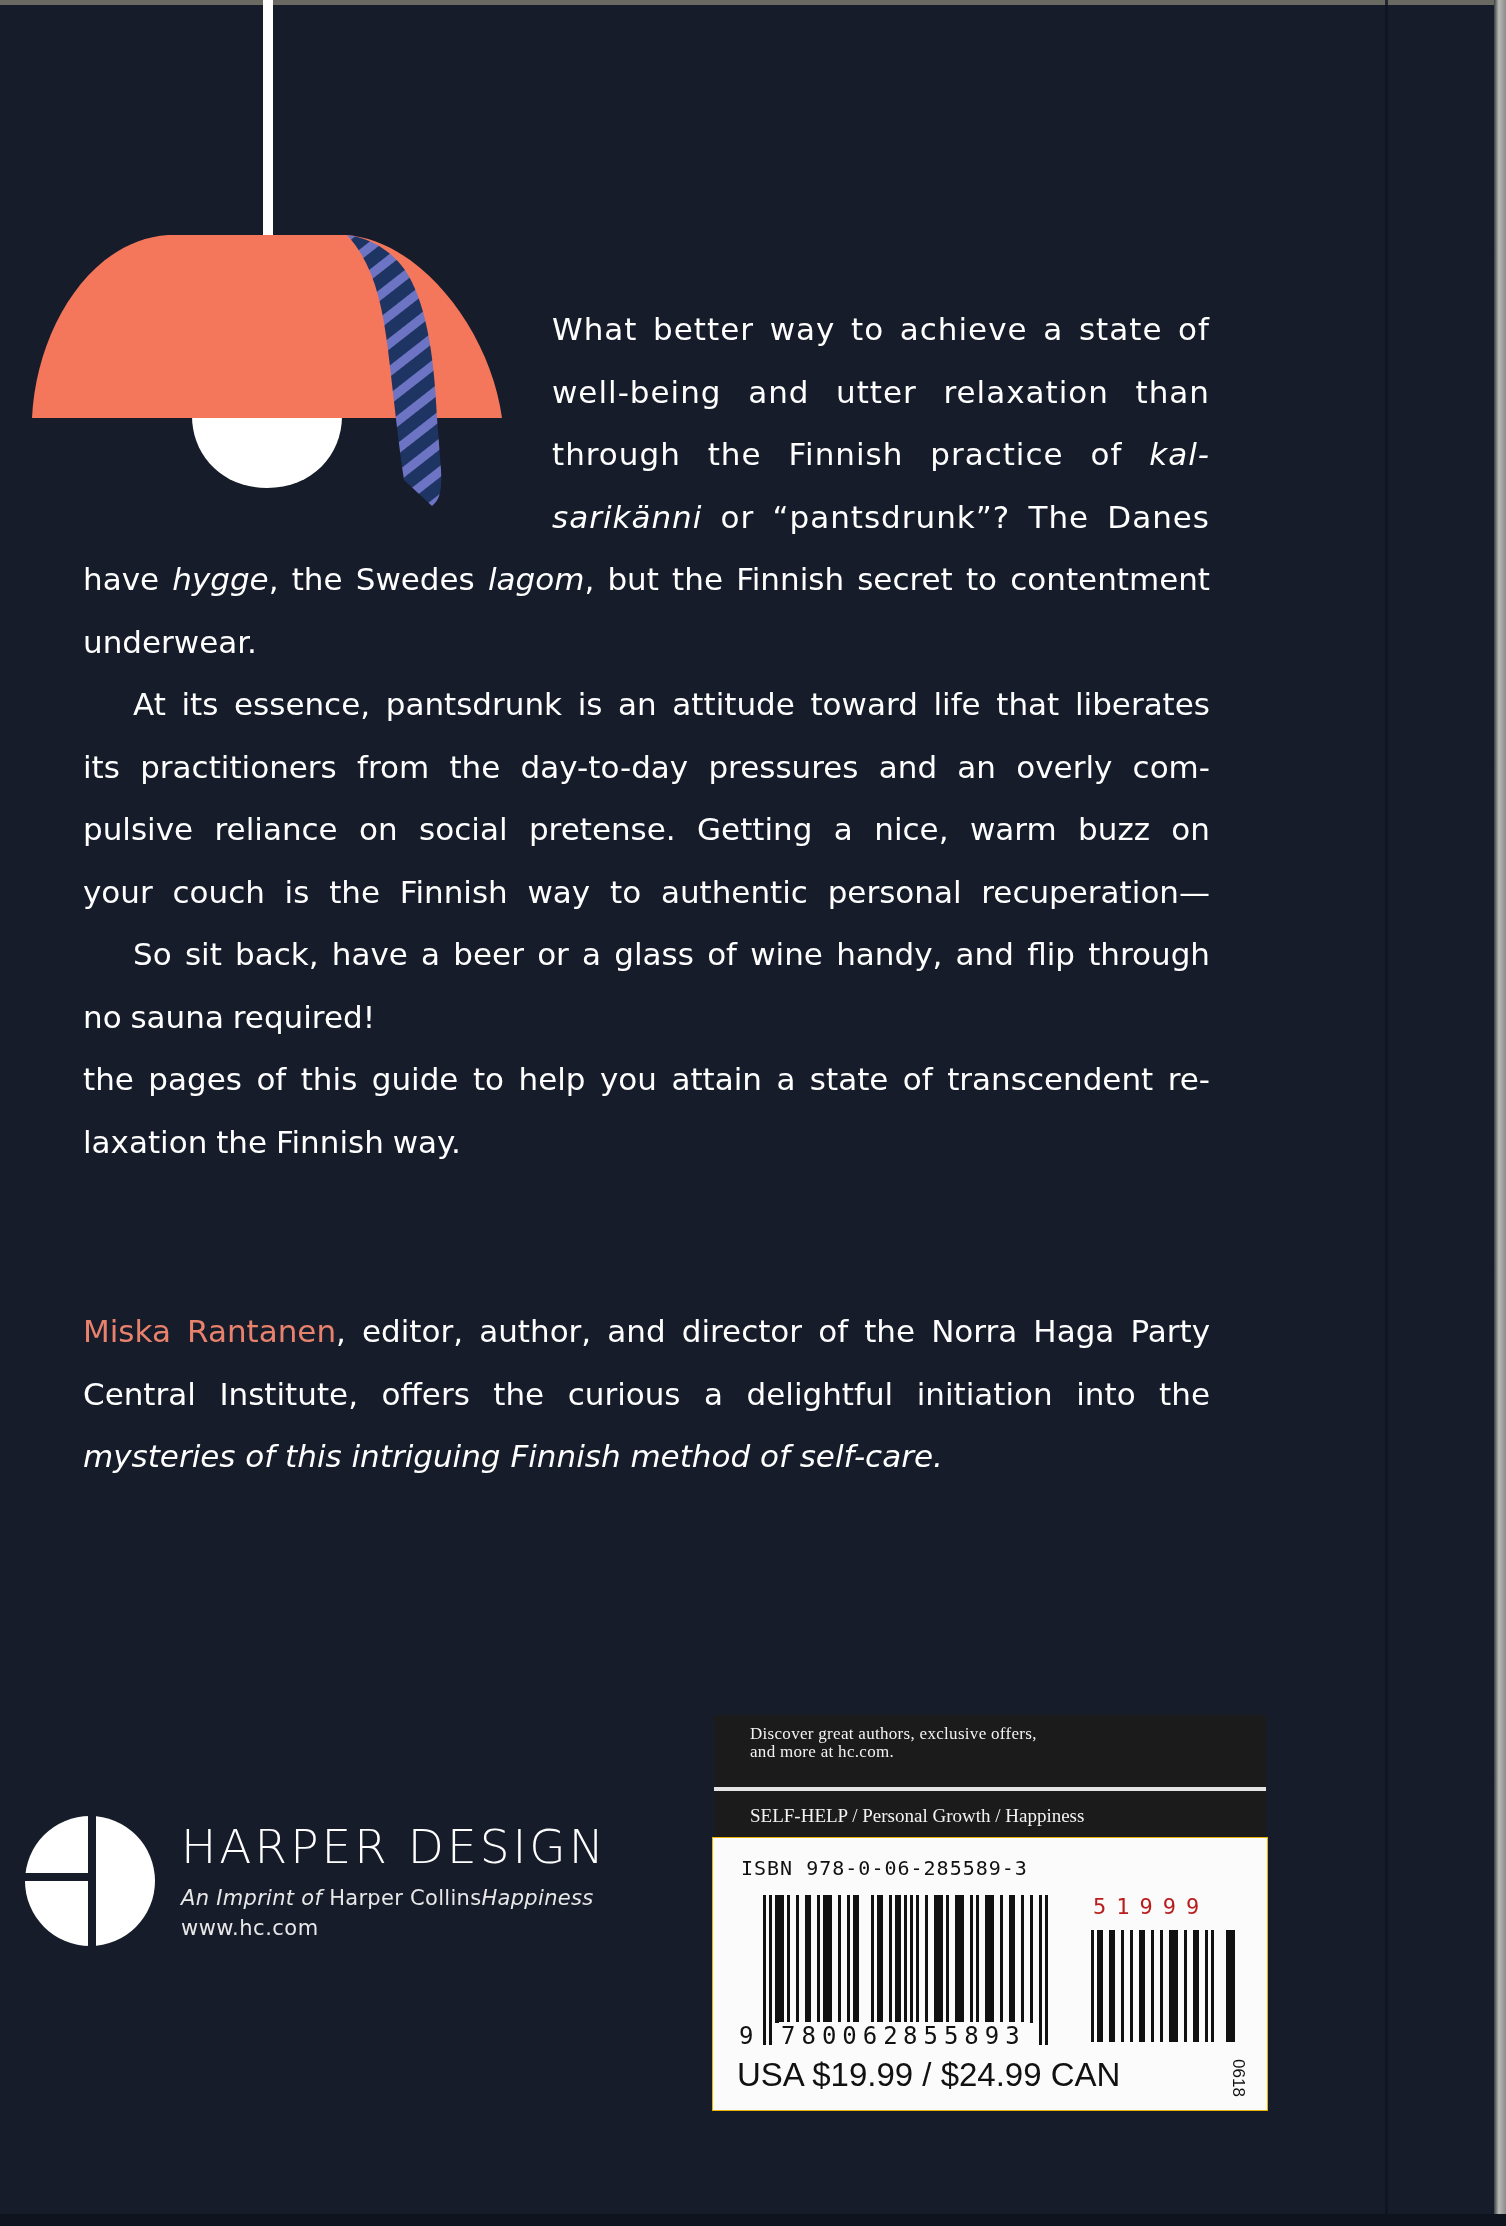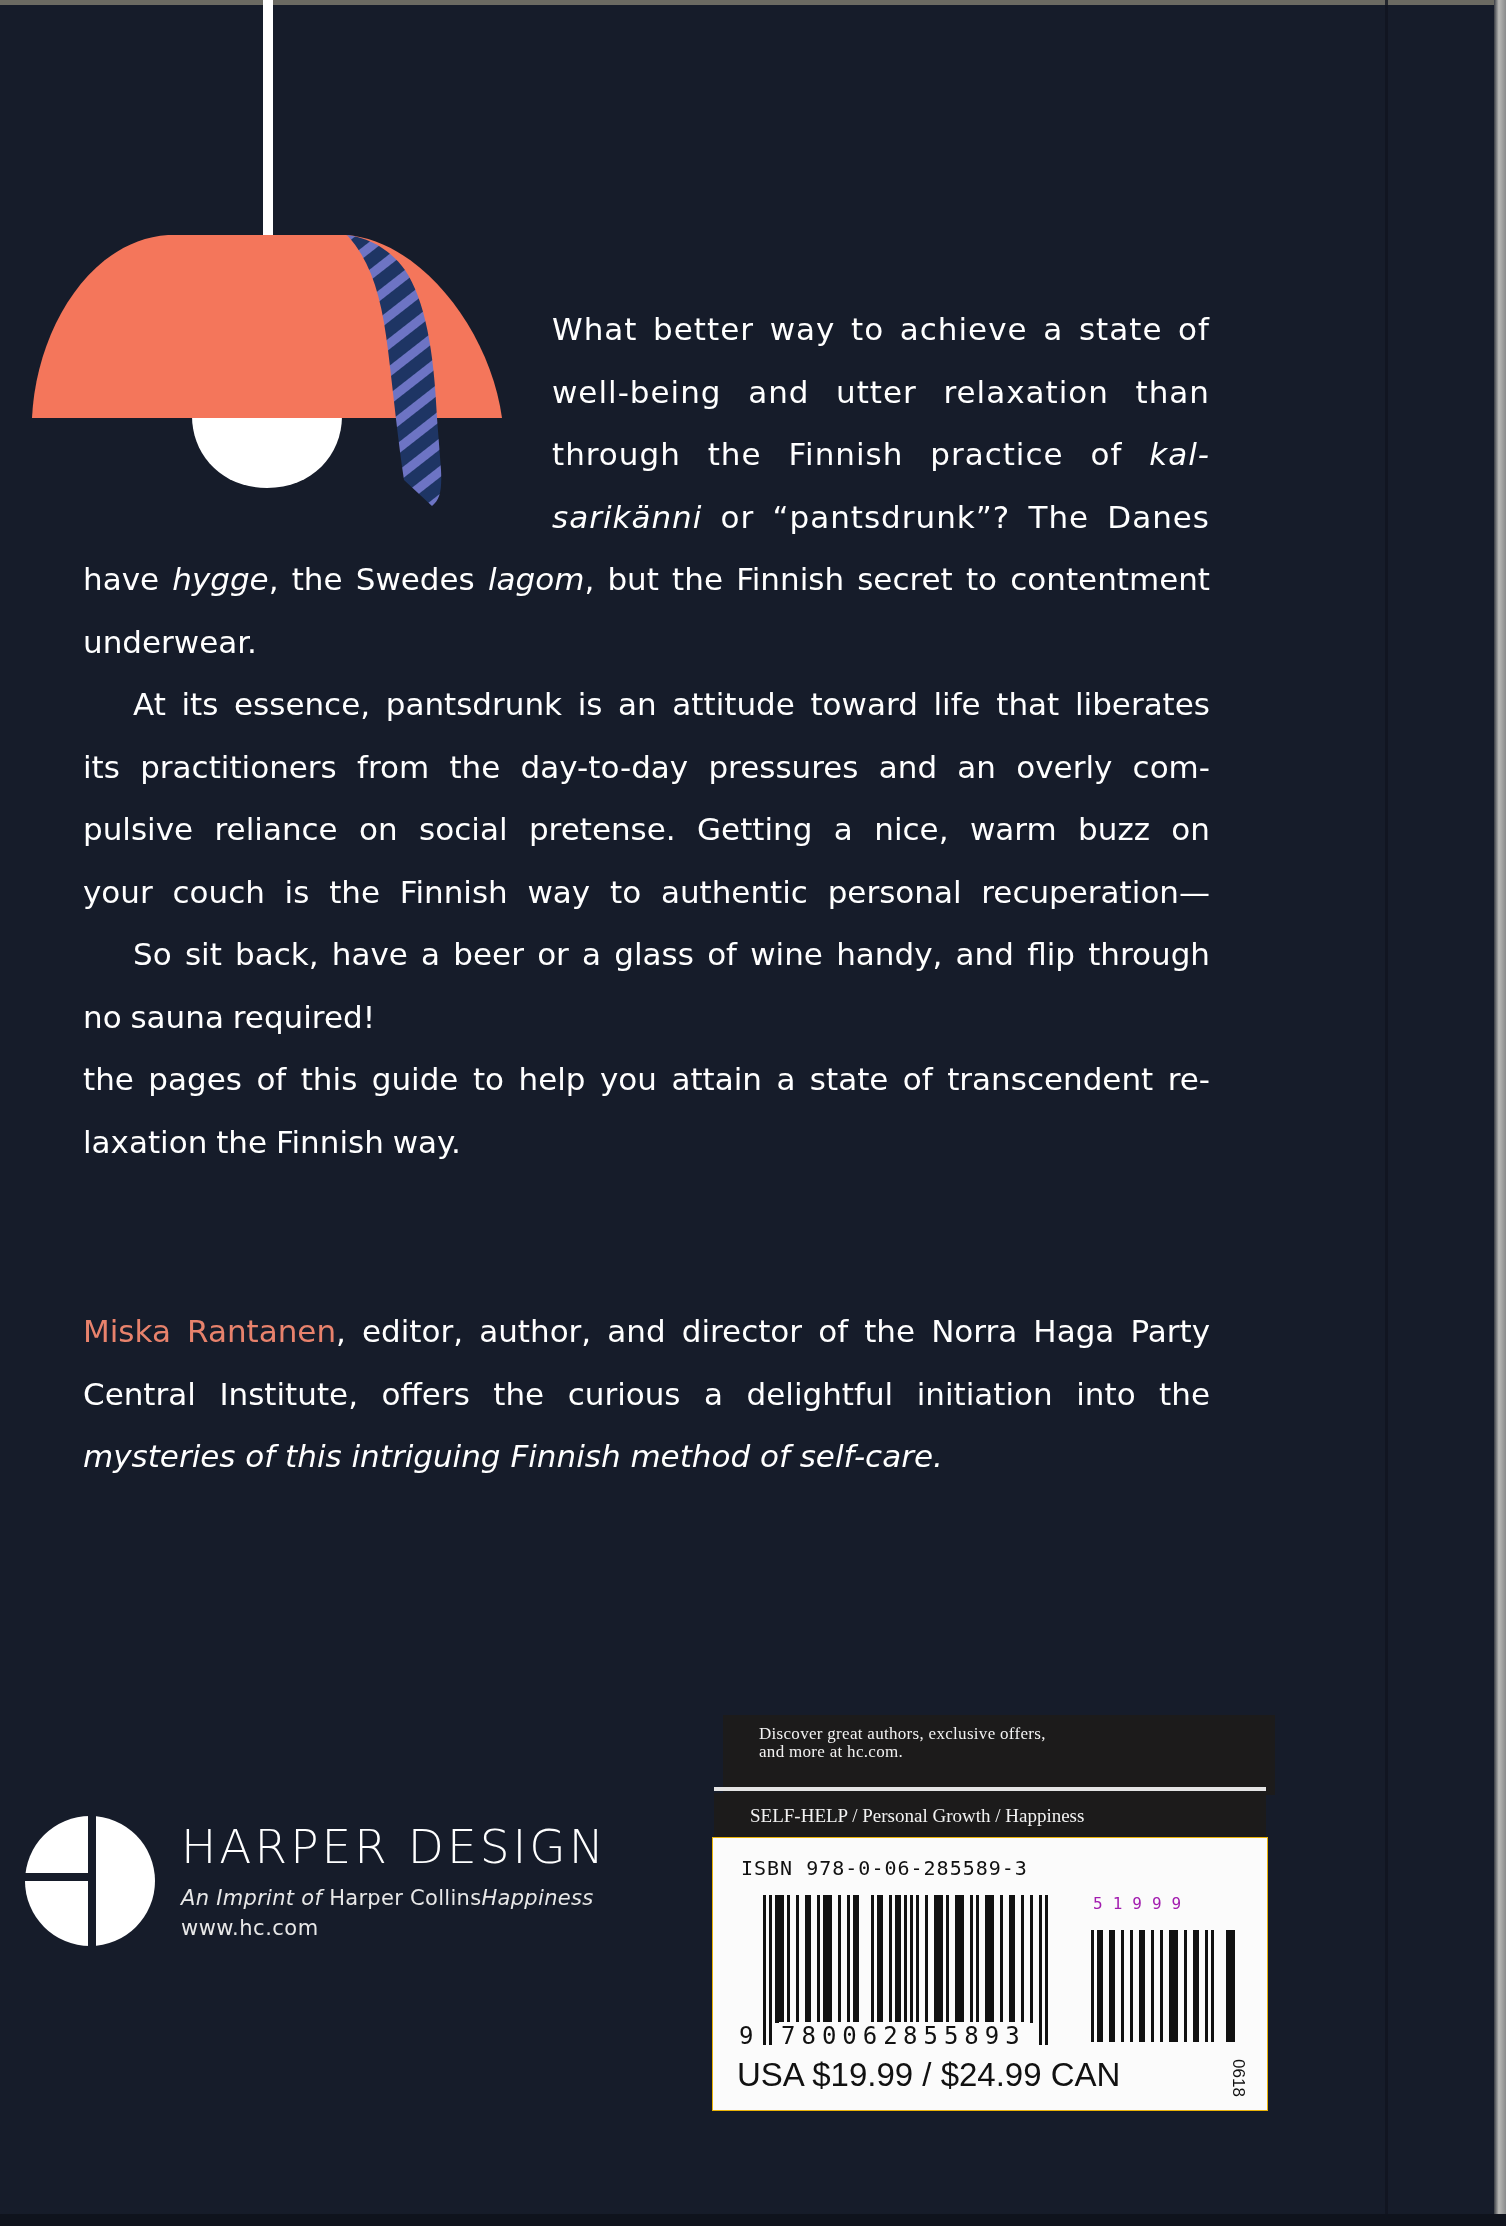--- a/index.html
+++ b/index.html
@@ -142,21 +142,21 @@
     letter-spacing: 0.5px;
   }
 
   
   .barcode-panel {
     position: absolute;
     left: 712px; top: 1715px;
     width: 556px; height: 396px;
   }
   .promo-band {
-    position: absolute; left: 11px; top: 0;
+    position: absolute; left: 2px; top: 0;
     width: 552px; height: 80px;
     background: #1c1b1b;
   }
   .promo-text {
     position: absolute; left: 36px; top: 10px;
     color: #f2f2f2;
     font-family: "Liberation Serif", "DejaVu Serif", serif;
     font-size: 17px;
     line-height: 18px;
     letter-spacing: 0.3px;
@@ -209,22 +209,22 @@
     color: #111;
     white-space: nowrap;
     letter-spacing: 3px;
   }
   .ean-first { position: absolute; left: 0; top: 0; background: transparent; }
   .ean-left { position: absolute; left: 40px; top: 0; background: #fbfbfb; padding: 0 2px; letter-spacing: 6px; }
   .ean-right { position: absolute; left: 162px; top: 0; background: #fbfbfb; padding: 0 2px; letter-spacing: 6px; }
   .addon-digits {
     position: absolute; left: 380px; top: 56px;
     font-family: "DejaVu Sans Mono", "Liberation Mono", monospace;
-    font-size: 16px;
-    color: #a21caf;
+    font-size: 22px;
+    color: #b91c1c;
     letter-spacing: 10px;
     white-space: nowrap;
     text-align: right;
   }
   .price {
     position: absolute; left: 24px; top: 218px;
     font-family: "Liberation Sans", "DejaVu Sans", sans-serif;
     font-size: 33px;
     color: #111;
     white-space: nowrap;

